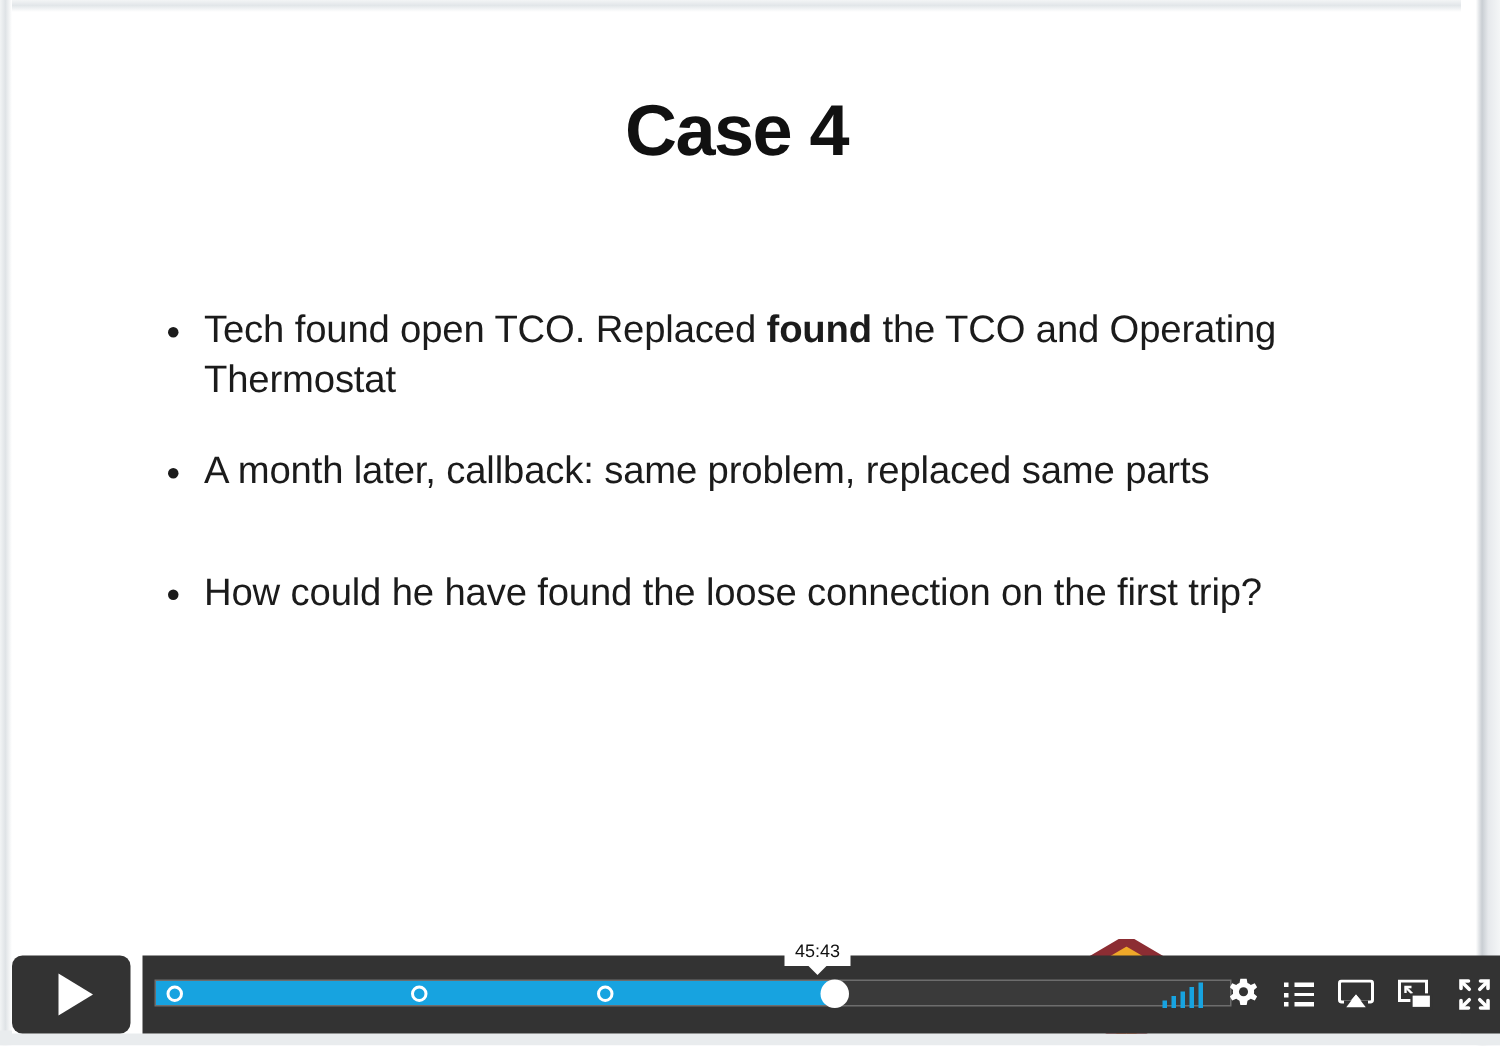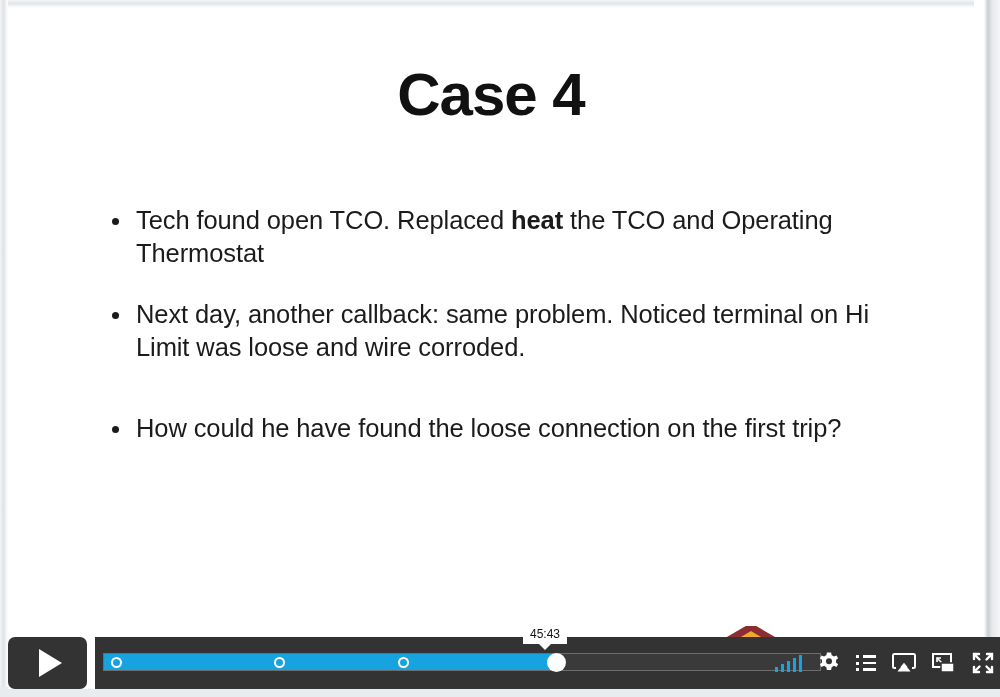--- a/index.html
+++ b/index.html
@@ -50,21 +50,21 @@
     height: 681px;
     background: #ffffff;
     overflow: hidden;
   }
 
   .slide-title {
     position: absolute;
     left: 0; top: 52px;
     width: 966px;
     text-align: center;
-    font-size: 60px;
+    font-size: 48px;
     font-weight: bold;
     letter-spacing: -1px;
     color: #111111;
     font-family: "Liberation Sans", sans-serif;
   }
 
   .bullet-list {
     position: absolute;
     left: 96px;
     top: 196px;
@@ -276,22 +276,22 @@
   <div class="frame-edge-top"></div>
   <div class="frame-edge-left"></div>
   <div class="frame-edge-right"></div>
   <div class="frame-edge-bottom"></div>
 
   <div class="slide-stage">
 
     <div class="slide-title">Case 4</div>
 
     <ul class="bullet-list">
-      <li class="bullet-item">Tech found open TCO. Replaced <b>heat</b> the TCO and Operating Thermostat</li>
-      <li class="bullet-item">Next day, another callback: same problem. Noticed terminal on Hi Limit was loose and wire corroded.</li>
+      <li class="bullet-item">Tech found open TCO. Replaced <b>found</b> the TCO and Operating Thermostat</li>
+      <li class="bullet-item">A month later, callback: same problem, replaced same parts</li>
       <li class="bullet-item">How could he have found the loose connection on the first trip?</li>
     </ul>
 
     <div class="brand-logo">
       <div class="brand-mark">
         <svg width="62" height="68" viewBox="0 0 62 68">
           <polygon points="31,1 60,18 60,50 31,67 2,50 2,18" fill="#efa829" stroke="#8c2d33" stroke-width="7"></polygon>
           <path d="M40,16 C24,16 16,27 19,38 C21,46 30,51 38,47 C30,49 24,44 23,37 C22,28 29,21 41,22 Z" fill="#d89420"></path>
           <path d="M41,30 C31,28 25,34 27,41 C28,45 33,48 38,46 C33,46 30,43 30,39 C30,34 35,31 42,33 Z" fill="#c98a1e"></path>
         </svg>

